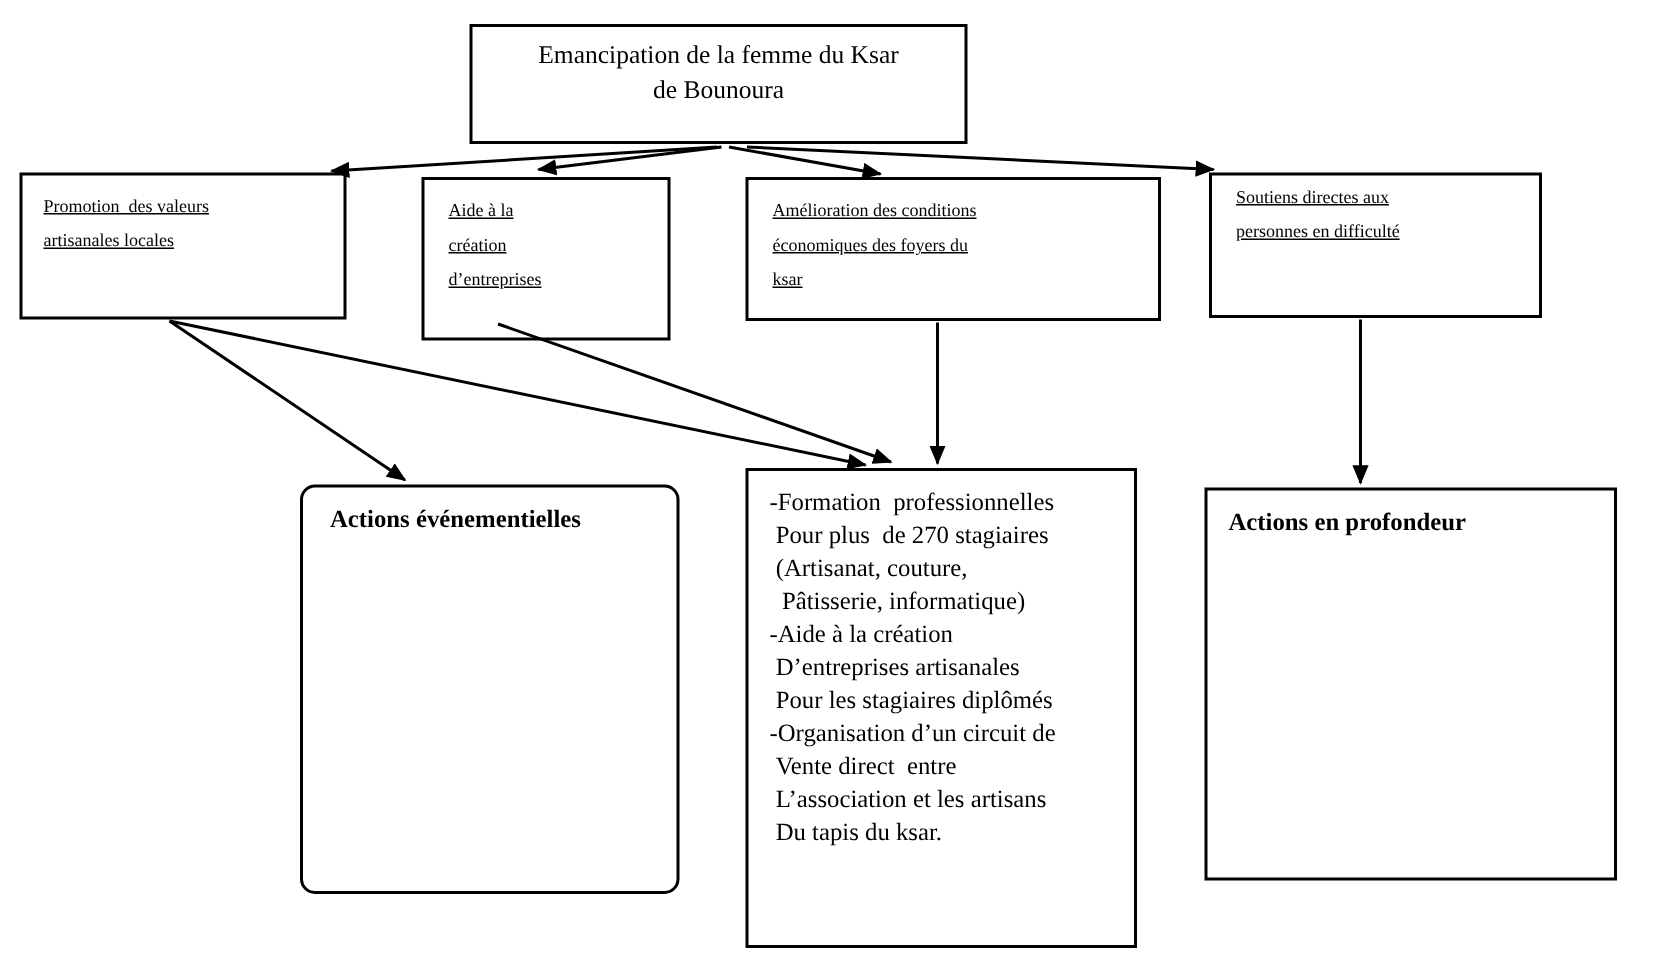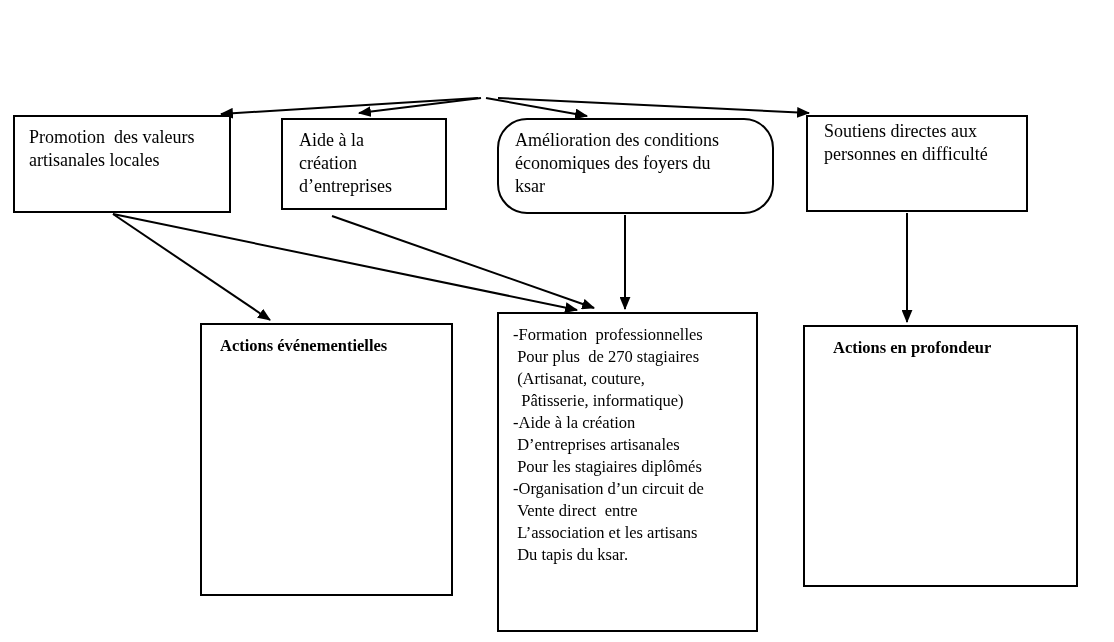--- a/index.html
+++ b/index.html
@@ -17,43 +17,47 @@
     border: 2px solid #000000;
     background: #ffffff;
     box-sizing: border-box;
   }
   .txt { white-space: pre-wrap; }
   .lvl1 {
     left: 313px; top: 16px; width: 332px; height: 80px;
     text-align: center; padding-top: 7px;
     font-size: 17px; line-height: 23px;
   }
-  .lvl2 { font-size: 18px; line-height: 23px; }
+  .lvl2 { font-size: 12px; line-height: 23px; text-decoration: underline; }
   #box-promotion    { left: 13px;  top: 115px; width: 218px; height: 98px; padding: 9px 6px 0 14px; }
-  #box-aide         { left: 281px; top: 118px; width: 166px; height: 92px; padding: 9px 6px 0 16px; }
-  #box-amelioration { left: 497px; top: 118px; width: 277px; height: 96px; padding: 9px 6px 0 16px; border-radius: 30px; }
+  #box-aide         { left: 281px; top: 118px; width: 166px; height: 109px; padding: 9px 6px 0 16px; }
+  #box-amelioration { left: 497px; top: 118px; width: 277px; height: 96px; padding: 9px 6px 0 16px; }
   #box-soutiens     { left: 806px; top: 115px; width: 222px; height: 97px; padding: 3px 6px 0 16px; }
   .lvl3 { font-size: 16.5px; line-height: 22px; }
   .lvl3 .box-title { font-weight: bold; margin-bottom: 22px; }
-  #box-evenementielles { left: 200px; top: 323px; width: 253px; height: 273px; padding: 10px 4px 0 18px; }
+  #box-evenementielles { left: 200px; top: 323px; width: 253px; height: 273px; padding: 10px 4px 0 18px; border-radius: 10px; }
   #box-quotidien       { left: 497px; top: 312px; width: 261px; height: 320px; padding: 10px 4px 0 14px; }
-  #box-profondeur      { left: 803px; top: 325px; width: 275px; height: 262px; padding: 10px 4px 0 28px; }
+  #box-profondeur      { left: 803px; top: 325px; width: 275px; height: 262px; padding: 10px 4px 0 14px; }
   svg.connectors {
     position: absolute; left: 0; top: 0;
     width: 1114px; height: 642px;
     pointer-events: none;
   }
   svg.connectors line { stroke: #000000; stroke-width: 2; }
   svg.connectors path { fill: #000000; }
 </style>
 </head>
 <body>
 
 <div class="canvas">
 
+  <div class="box lvl1" id="box-root">
+    <div class="txt">Emancipation de la femme du Ksar
+de Bounoura</div>
+  </div>
 
   <div class="box lvl2" id="box-promotion">
     <div class="txt">Promotion  des valeurs
 artisanales locales</div>
   </div>
   <div class="box lvl2" id="box-aide">
     <div class="txt">Aide à la
 création
 d’entreprises</div>
   </div>

